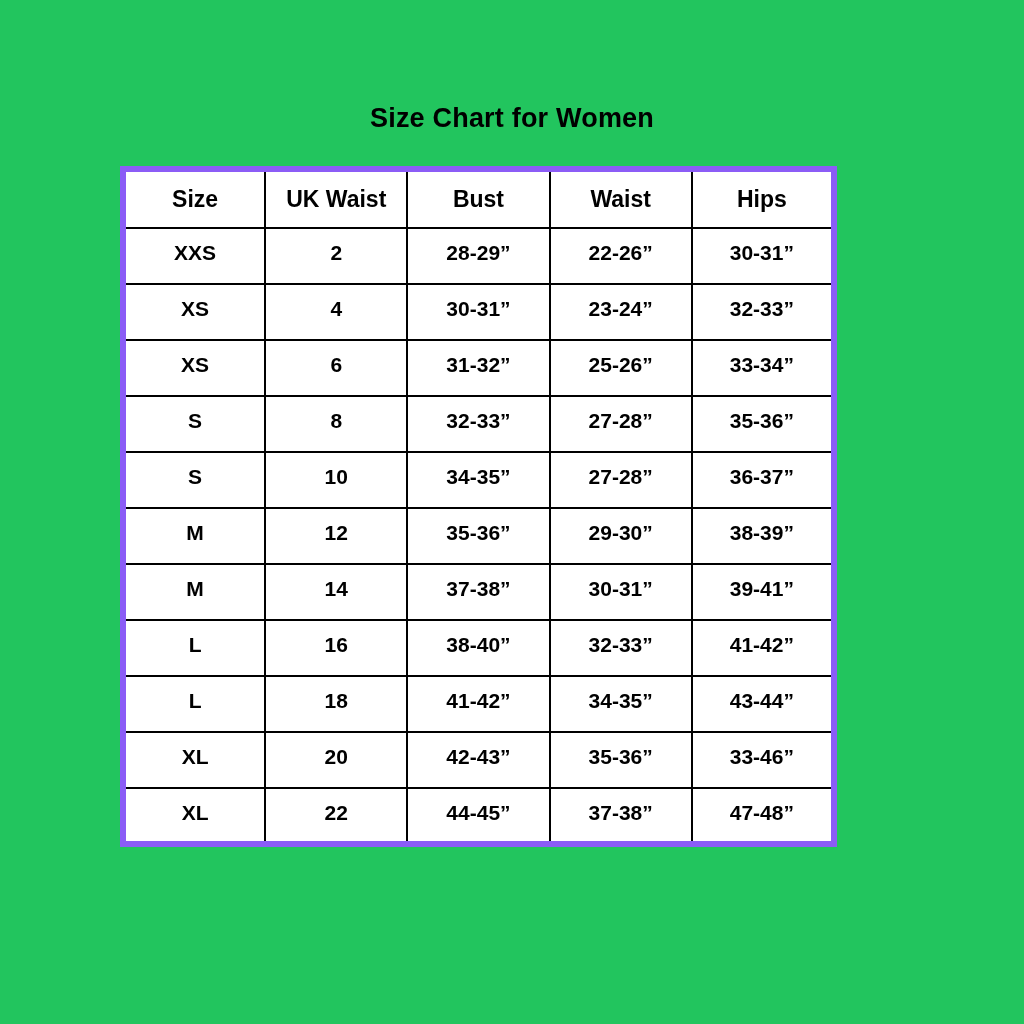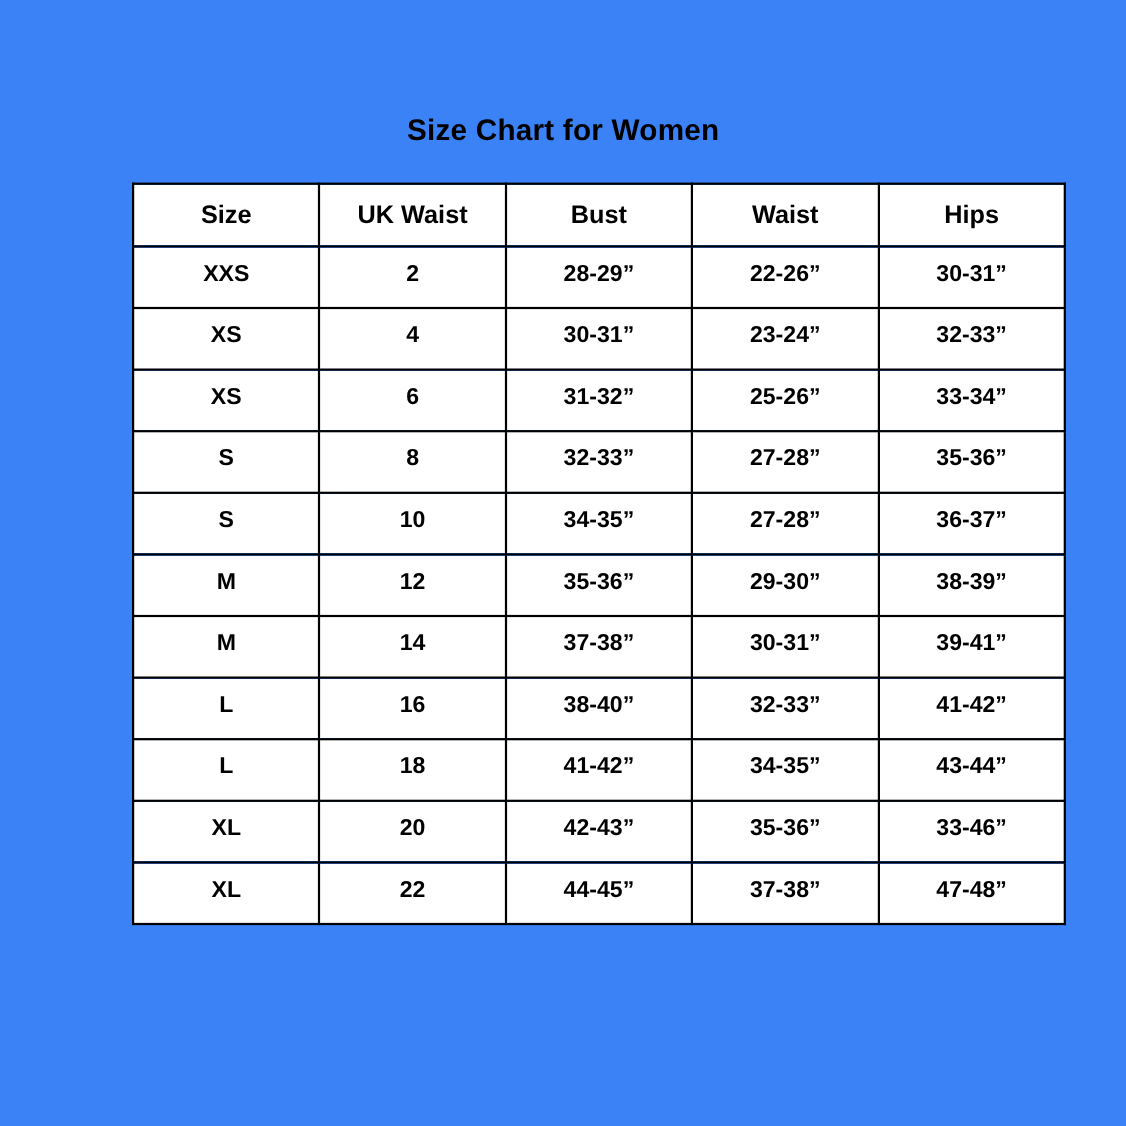--- a/index.html
+++ b/index.html
@@ -8,41 +8,41 @@
     background: #ffffff;
     width: 1024px;
     height: 1024px;
     font-family: "Liberation Sans", sans-serif;
     color: #000000;
   }
   .page {
     position: relative;
     width: 1024px;
     height: 1024px;
-    background: #3b82f6;
+    background: #22c55e;
     overflow: hidden;
   }
   .chart-title {
     position: absolute;
     top: 103px;
     left: 0;
     width: 1024px;
     text-align: center;
     font-size: 27px;
     font-weight: bold;
     letter-spacing: 0.2px;
   }
   table.size-chart {
     position: absolute;
     left: 120px;
     top: 166px;
-    width: 849px;
+    width: 717px;
     border-collapse: collapse;
     table-layout: fixed;
-    border: 1px solid #8b5cf6;
+    border: 6px solid #8b5cf6;
   }
   .size-chart th,
   .size-chart td {
     border: 2px solid #000000;
     text-align: center;
     font-weight: bold;
     background: #ffffff;
     overflow: hidden;
     white-space: nowrap;
   }

